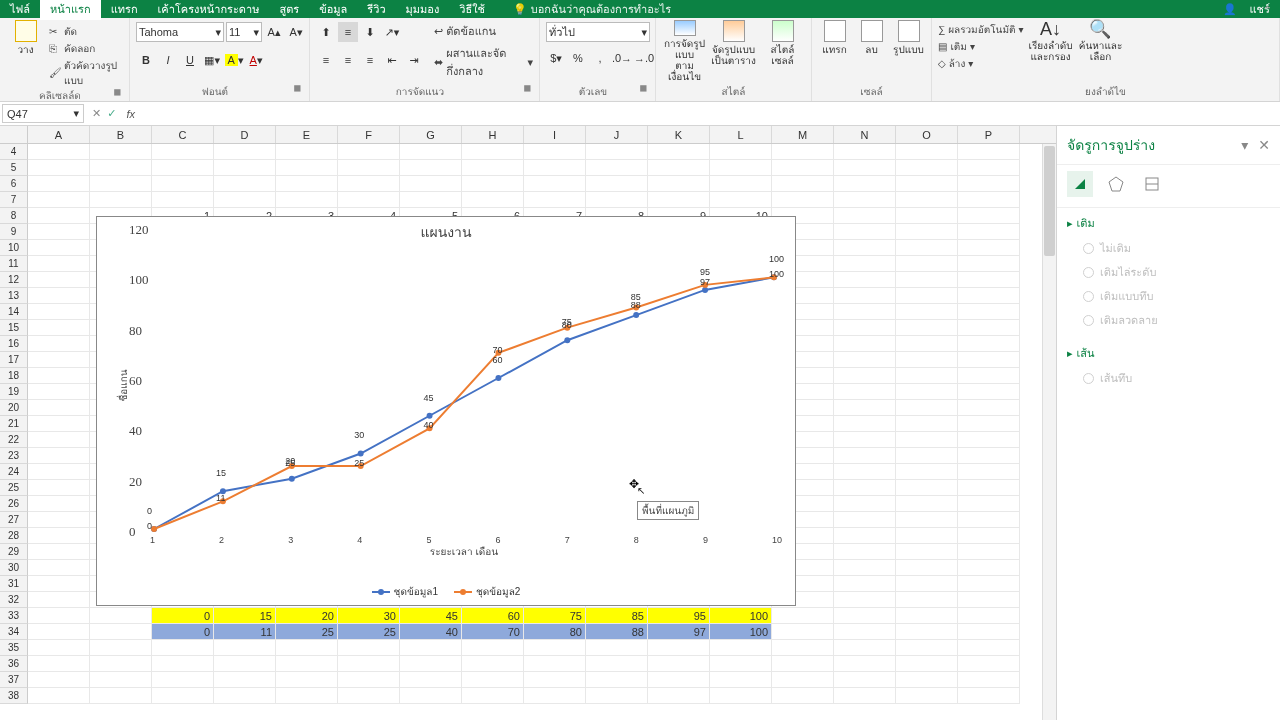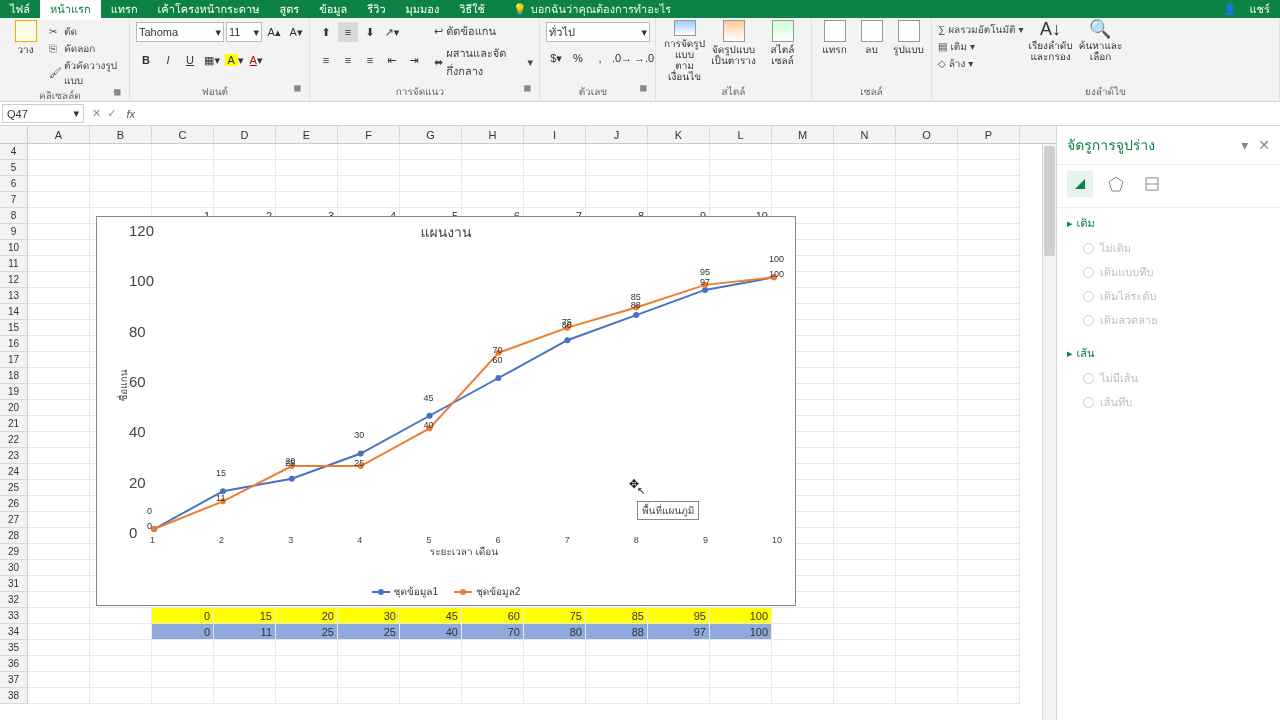--- a/index.html
+++ b/index.html
@@ -34,21 +34,21 @@
   .grid-body { position:absolute; top:18px; left:0; right:0; bottom:0;}
   .row { display:flex; height:16px;}
   .rh { width:28px; background:#f3f3f3; border-right:1px solid #ccc; border-bottom:1px solid #d9d9d9; text-align:center; font-size:10px; line-height:16px; color:#333;}
   .cell { border-right:1px solid #e8e8e8; border-bottom:1px solid #e8e8e8; font-size:11px; line-height:16px; padding:0 3px; text-align:right;}
   .cell.yellow { background:#ffff00;}
   .cell.blue { background:#8ea9db;}
   .chart-container { position:absolute; left:96px; top:90px; width:700px; height:390px; border:1px solid #888; background:#fff;}
   .chart-title { text-align:center; font-size:14px; padding:4px; color:#444;}
   .chart-plot { position:absolute; left:56px; top:10px; right:20px; bottom:76px; }
   .chart-label { position:absolute; font-size:9px; color:#333; transform:translate(-6px,-14px);}
-  .chart-ytick { position:absolute; left:-24px; font-size:15px; color:#444; transform:translateY(-5px);}
+  .chart-ytick { position:absolute; left:-24px; font-size:13px; color:#444; transform:translateY(-5px);font-family:Liberation Serif, serif;}
   .chart-xtick { position:absolute; bottom:-16px; font-size:9px; color:#444; transform:translateX(-3px);}
   .chart-axis-label-y { position:absolute; left:-46px; top:50%; transform:rotate(-90deg); font-size:10px; color:#444;}
   .chart-axis-label-x { position:absolute; bottom:-30px; left:50%; transform:translateX(-50%); font-size:10px; color:#444;}
   .chart-legend { position:absolute; bottom:6px; left:0; right:0; text-align:center; font-size:10px;}
   .leg-item { display:inline-flex; align-items:center; gap:4px; margin:0 8px;}
   .leg-line { width:18px; height:2px; display:inline-block; position:relative;}
   .leg-line::after{content:''; position:absolute; width:6px;height:6px;border-radius:50%; left:6px; top:-2px;}
   .tooltip { position:absolute; left:540px; top:284px; background:#fff; border:1px solid #888; font-size:10px; padding:1px 4px; color:#444;}
   .cursor-move { position:absolute; left:532px; top:260px; font-size:12px; color:#000; pointer-events:none;}
   .side-pane { width:224px; border-left:1px solid #d4d4d4; background:#fff; display:flex; flex-direction:column;}
@@ -1085,42 +1085,38 @@
           <span>▸</span>
           <span>เติม</span>
         </div>
       <div id="fillopts">
           <div class="radio-row">
             <div class="radio-dot"></div>
             <span>ไม่เติม</span>
           </div>
           <div class="radio-row">
             <div class="radio-dot"></div>
-            <span>เติมแบบทึบ</span>
+            <span>เติมไล่ระดับ</span>
           </div>
           <div class="radio-row">
             <div class="radio-dot"></div>
-            <span>เติมไล่ระดับ</span>
+            <span>เติมแบบทึบ</span>
           </div>
           <div class="radio-row">
             <div class="radio-dot"></div>
             <span>เติมลวดลาย</span>
           </div>
         </div>
     </div>
     <div class="side-section">
       <div class="section-head">
           <span>▸</span>
           <span>เส้น</span>
         </div>
       <div id="lineopts">
           <div class="radio-row">
             <div class="radio-dot"></div>
-            <span>ไม่มีเส้น</span>
-          </div>
-          <div class="radio-row">
-            <div class="radio-dot"></div>
             <span>เส้นทึบ</span>
           </div>
         </div>
     </div>
   </div>
 </div>
 
 </body></html>

